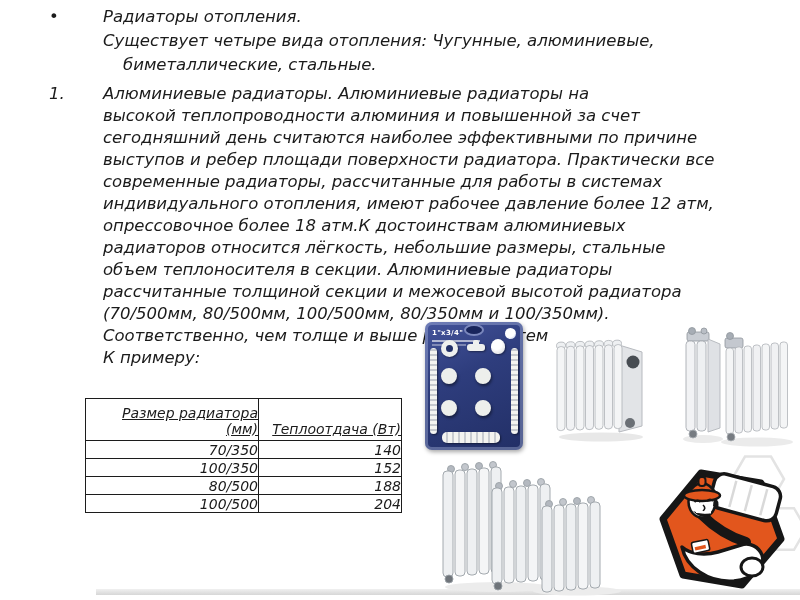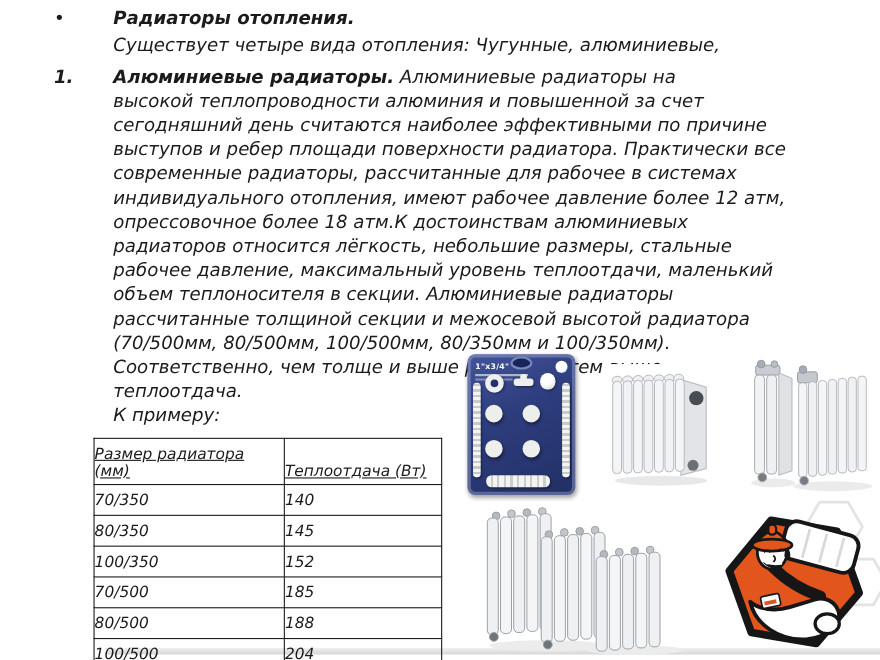--- a/index.html
+++ b/index.html
@@ -12,36 +12,36 @@
     font-family:"DejaVu Sans", sans-serif;
     font-style:italic;
     color:#1b1b1b;
   }
 
   
   .textblock { position:absolute; left:49px; top:5px; width:720px; z-index:2; }
   .tl { position:relative; line-height:24px; font-size:16.5px; padding-left:54px; white-space:nowrap; }
   .tl.body { line-height:22px; }
   .tl .marker { position:absolute; left:0; top:0; }
-  .bold { font-weight:bold; }
+  .bold { font-weight:normal; }
   .indent2 { padding-left:74px; }
   .item-start { margin-top:6px; }
 
   
   .heat-table {
     position:absolute; left:85px; top:398px; z-index:1;
     border-collapse:collapse; font-style:italic;
     font-size:14px; color:#1b1b1b;
   }
   .heat-table th, .heat-table td {
-    border:1.5px solid #1c1c1c; text-align:left; font-weight:normal;
+    border:1.5px solid #1c1c1c; text-align:right; font-weight:normal;
     background:transparent;
   }
   .heat-table th { height:42px; vertical-align:bottom; padding-bottom:3px; }
-  .heat-table td { height:28px; width:173px; }
+  .heat-table td { height:18px; width:173px; }
   .heat-table td + td { width:143px; }
   .u { text-decoration:underline; }
   .hc1 { width:173px; }
   .hc2 { width:143px; }
 
   
   .img { position:absolute; z-index:3; }
 
   
   .blister {
@@ -91,38 +91,37 @@
 
 <div class="slide">
 
   <div class="textblock">
 
     <div class="tl">
       <span class="marker">•</span>
       <span class="bold">Радиаторы отопления.</span>
     </div>
     <div class="tl">Существует четыре вида отопления: Чугунные, алюминиевые,</div>
+    <div class="tl indent2">биметаллические, стальные.</div>
 
     <div class="tl body item-start">
       <span class="marker bold">1.</span>
       <span class="bold">Алюминиевые радиаторы.</span><span> Алюминиевые радиаторы на</span>
     </div>
     <div class="tl body">высокой теплопроводности алюминия и повышенной за счет</div>
     <div class="tl body">сегодняшний день считаются наиболее эффективными по причине</div>
     <div class="tl body">выступов и ребер площади поверхности радиатора. Практически все</div>
-    <div class="tl body">современные радиаторы, рассчитанные для рабочее в системах</div>
+    <div class="tl body">современные радиаторы, рассчитанные для работы в системах</div>
     <div class="tl body">индивидуального отопления, имеют рабочее давление более 12 атм,</div>
     <div class="tl body">опрессовочное более 18 атм.К достоинствам алюминиевых</div>
     <div class="tl body">радиаторов относится лёгкость, небольшие размеры, стальные</div>
-    <div class="tl body">рабочее давление, максимальный уровень теплоотдачи, маленький</div>
     <div class="tl body">объем теплоносителя в секции. Алюминиевые радиаторы</div>
     <div class="tl body">рассчитанные толщиной секции и межосевой высотой радиатора</div>
     <div class="tl body">(70/500мм, 80/500мм, 100/500мм, 80/350мм и 100/350мм).</div>
     <div class="tl body">Соответственно, чем толще и выше радиатор, тем выше</div>
-    <div class="tl body">теплоотдача.</div>
     <div class="tl body">К примеру:</div>
   </div>
 
   <table class="heat-table">
     <thead>
       <tr>
         <th class="hc1">
           <span class="u">Размер радиатора</span><br>
           <span class="u">(мм)</span>
         </th>
@@ -130,30 +129,22 @@
           <span class="u">Теплоотдача (Вт)</span>
         </th>
       </tr>
     </thead>
     <tbody>
       <tr>
         <td>70/350</td>
         <td>140</td>
       </tr>
       <tr>
-        <td>80/350</td>
-        <td>145</td>
-      </tr>
-      <tr>
         <td>100/350</td>
         <td>152</td>
-      </tr>
-      <tr>
-        <td>70/500</td>
-        <td>185</td>
       </tr>
       <tr>
         <td>80/500</td>
         <td>188</td>
       </tr>
       <tr>
         <td>100/500</td>
         <td>204</td>
       </tr>
     </tbody>

